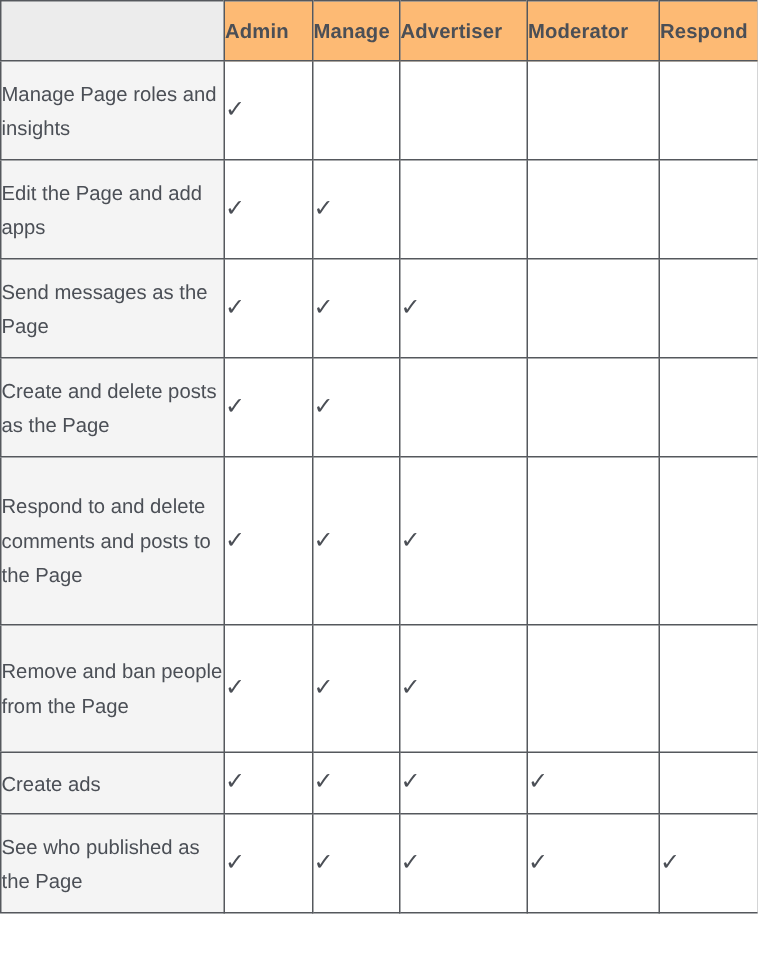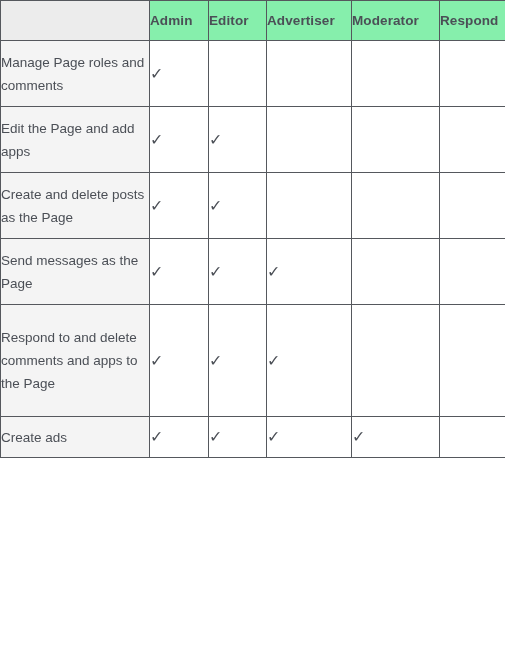--- a/index.html
+++ b/index.html
@@ -31,21 +31,21 @@
   }
   
   col.c-task { width: 149px; }
   col.c-admin { width: 59px; }
   col.c-editor { width: 58px; }
   col.c-moderator { width: 85px; }
   col.c-advertiser { width: 88px; }
   col.c-analyst { width: 66px; }
 
   thead th {
-    background: #86efac;
+    background: #fdba74;
     height: 40px;
     font-size: 13.5px;
     font-weight: bold;
     color: #4b4f56;
     text-align: left;
     padding: 0 0 0 10px;
     letter-spacing: 0.1px;
     white-space: nowrap;
   }
   thead th.corner {
@@ -87,69 +87,85 @@
     <col class="c-admin">
     <col class="c-editor">
     <col class="c-moderator">
     <col class="c-advertiser">
     <col class="c-analyst">
   </colgroup>
   <thead>
     <tr>
       <th class="corner"></th>
       <th>Admin</th>
-      <th>Editor</th>
+      <th>Manage</th>
       <th>Advertiser</th>
       <th>Moderator</th>
       <th>Respond</th>
     </tr>
   </thead>
   <tbody id="table-body">
       <tr class="r-h2">
-        <td class="task-cell">Manage Page roles and comments</td>
+        <td class="task-cell">Manage Page roles and insights</td>
         <td class="mark-cell"><span class="check">✓</span></td>
         <td class="mark-cell"><span class="check empty">✓</span></td>
         <td class="mark-cell"><span class="check empty">✓</span></td>
         <td class="mark-cell"><span class="check empty">✓</span></td>
         <td class="mark-cell"><span class="check empty">✓</span></td>
       </tr>
       <tr class="r-h2">
         <td class="task-cell">Edit the Page and add apps</td>
         <td class="mark-cell"><span class="check">✓</span></td>
         <td class="mark-cell"><span class="check">✓</span></td>
         <td class="mark-cell"><span class="check empty">✓</span></td>
         <td class="mark-cell"><span class="check empty">✓</span></td>
         <td class="mark-cell"><span class="check empty">✓</span></td>
       </tr>
       <tr class="r-h2">
+        <td class="task-cell">Send messages as the Page</td>
+        <td class="mark-cell"><span class="check">✓</span></td>
+        <td class="mark-cell"><span class="check">✓</span></td>
+        <td class="mark-cell"><span class="check">✓</span></td>
+        <td class="mark-cell"><span class="check empty">✓</span></td>
+        <td class="mark-cell"><span class="check empty">✓</span></td>
+      </tr>
+      <tr class="r-h2">
         <td class="task-cell">Create and delete posts as the Page</td>
         <td class="mark-cell"><span class="check">✓</span></td>
         <td class="mark-cell"><span class="check">✓</span></td>
         <td class="mark-cell"><span class="check empty">✓</span></td>
         <td class="mark-cell"><span class="check empty">✓</span></td>
         <td class="mark-cell"><span class="check empty">✓</span></td>
       </tr>
-      <tr class="r-h2">
-        <td class="task-cell">Send messages as the Page</td>
+      <tr class="r-h4">
+        <td class="task-cell">Respond to and delete comments and posts to the Page</td>
         <td class="mark-cell"><span class="check">✓</span></td>
         <td class="mark-cell"><span class="check">✓</span></td>
         <td class="mark-cell"><span class="check">✓</span></td>
         <td class="mark-cell"><span class="check empty">✓</span></td>
         <td class="mark-cell"><span class="check empty">✓</span></td>
       </tr>
-      <tr class="r-h4">
-        <td class="task-cell">Respond to and delete comments and apps to the Page</td>
+      <tr class="r-h3">
+        <td class="task-cell">Remove and ban people from the Page</td>
         <td class="mark-cell"><span class="check">✓</span></td>
         <td class="mark-cell"><span class="check">✓</span></td>
         <td class="mark-cell"><span class="check">✓</span></td>
         <td class="mark-cell"><span class="check empty">✓</span></td>
         <td class="mark-cell"><span class="check empty">✓</span></td>
       </tr>
       <tr class="r-h1">
         <td class="task-cell">Create ads</td>
         <td class="mark-cell"><span class="check">✓</span></td>
         <td class="mark-cell"><span class="check">✓</span></td>
         <td class="mark-cell"><span class="check">✓</span></td>
         <td class="mark-cell"><span class="check">✓</span></td>
         <td class="mark-cell"><span class="check empty">✓</span></td>
       </tr>
+      <tr class="r-h2">
+        <td class="task-cell">See who published as the Page</td>
+        <td class="mark-cell"><span class="check">✓</span></td>
+        <td class="mark-cell"><span class="check">✓</span></td>
+        <td class="mark-cell"><span class="check">✓</span></td>
+        <td class="mark-cell"><span class="check">✓</span></td>
+        <td class="mark-cell"><span class="check">✓</span></td>
+      </tr>
     </tbody>
 </table>
 
 </body></html>

